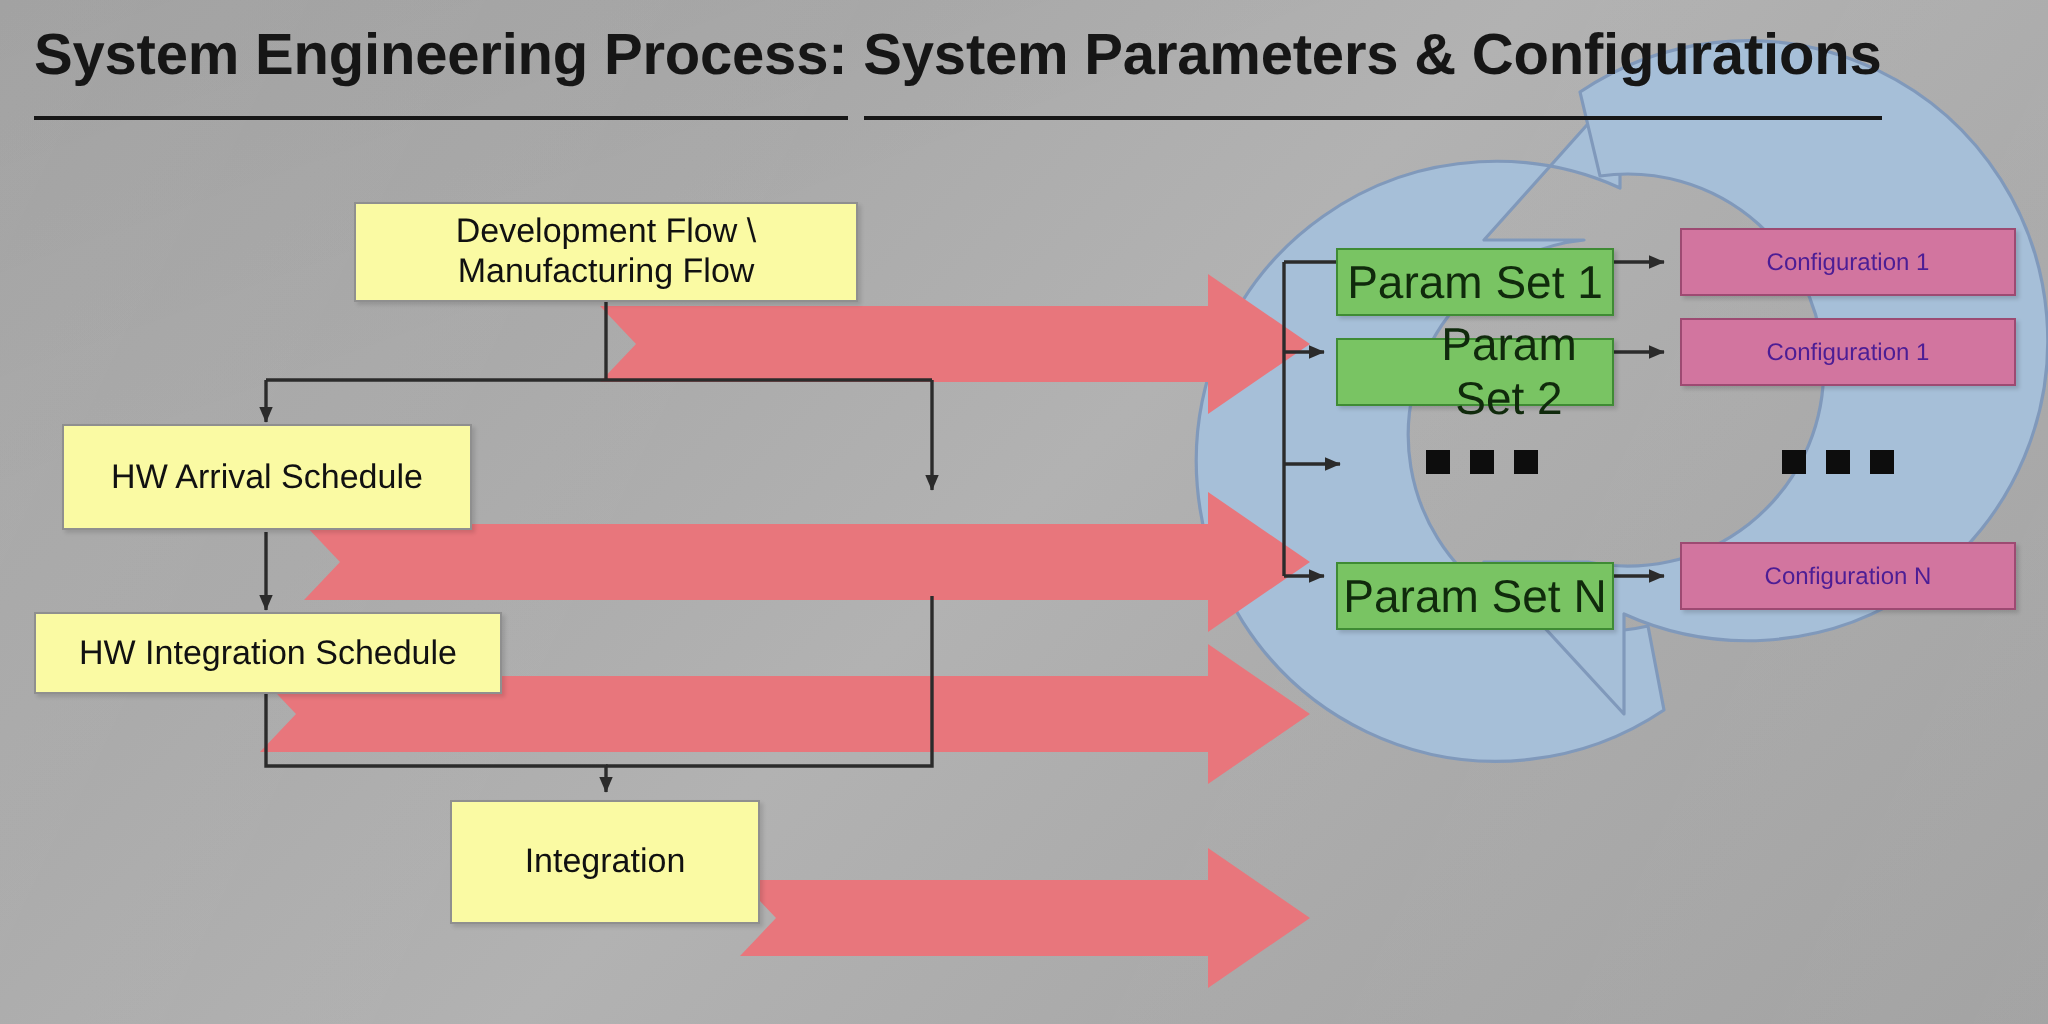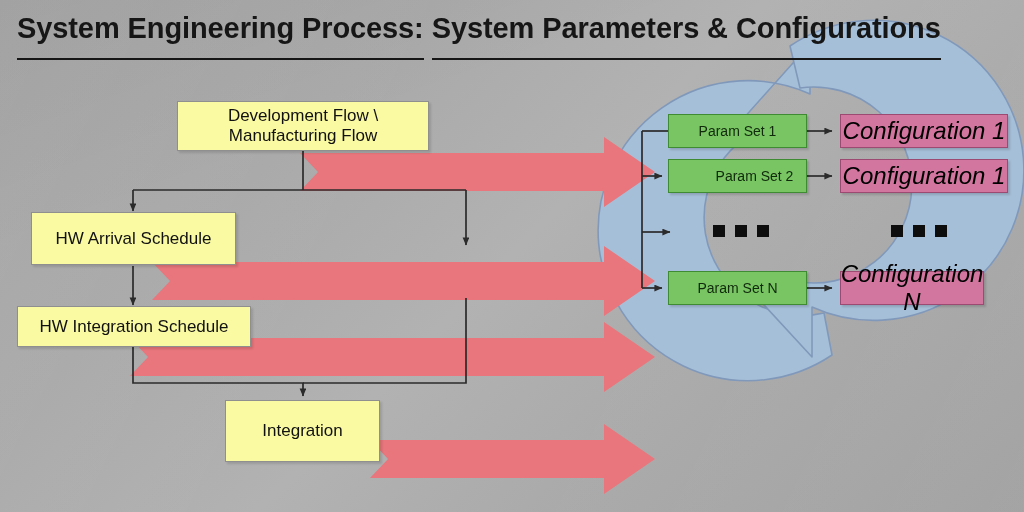--- a/index.html
+++ b/index.html
@@ -42,28 +42,28 @@
     display:flex;align-items:center;justify-content:center;
     text-align:center;line-height:1.17;
   }
   .yellow{
     background:#fafaa3;border:1.1px solid #8f8f8f;
     color:#111;font-size:17px;
     box-shadow:1.5px 1.5px 2px rgba(0,0,0,0.12);
   }
   .green{
     background:#79c463;border:1.6px solid #3f8b34;
-    color:#102a0c;font-size:14px;
+    color:#102a0c;font-size:23px;
     box-shadow:1.5px 1.5px 2px rgba(0,0,0,0.15);
+    margin-top:10px;
   }
   .pink{
     background:#d2759f;border:1.4px solid #9d4a72;
-    color:#000000;font-size:24px;
+    color:#4c1d95;font-size:12px;
     box-shadow:1.5px 1.5px 2px rgba(0,0,0,0.15);
-    font-style:italic;
   }
   .dots{
     position:absolute;display:flex;gap:10px;align-items:center;
   }
   .dots i{display:block;width:12px;height:12px;background:#0d0d0d;}
 </style>
 </head>
 <body>
 
 <div id="stage">
@@ -166,21 +166,21 @@
   <div class="node green" style="left:668px;top:271px;width:139px;height:34px;">
     <span>Param Set N</span>
   </div>
 
   <div class="node pink" style="left:840px;top:114px;width:168px;height:34px;">
     <span>Configuration 1</span>
   </div>
   <div class="node pink" style="left:840px;top:159px;width:168px;height:34px;">
     <span>Configuration 1</span>
   </div>
-  <div class="node pink" style="left:840px;top:271px;width:144px;height:34px;">
+  <div class="node pink" style="left:840px;top:271px;width:168px;height:34px;">
     <span>Configuration N</span>
   </div>
 
   <div class="dots" style="left:713px;top:225px;">
     <i></i>
     <i></i>
     <i></i>
   </div>
   <div class="dots" style="left:891px;top:225px;">
     <i></i>

